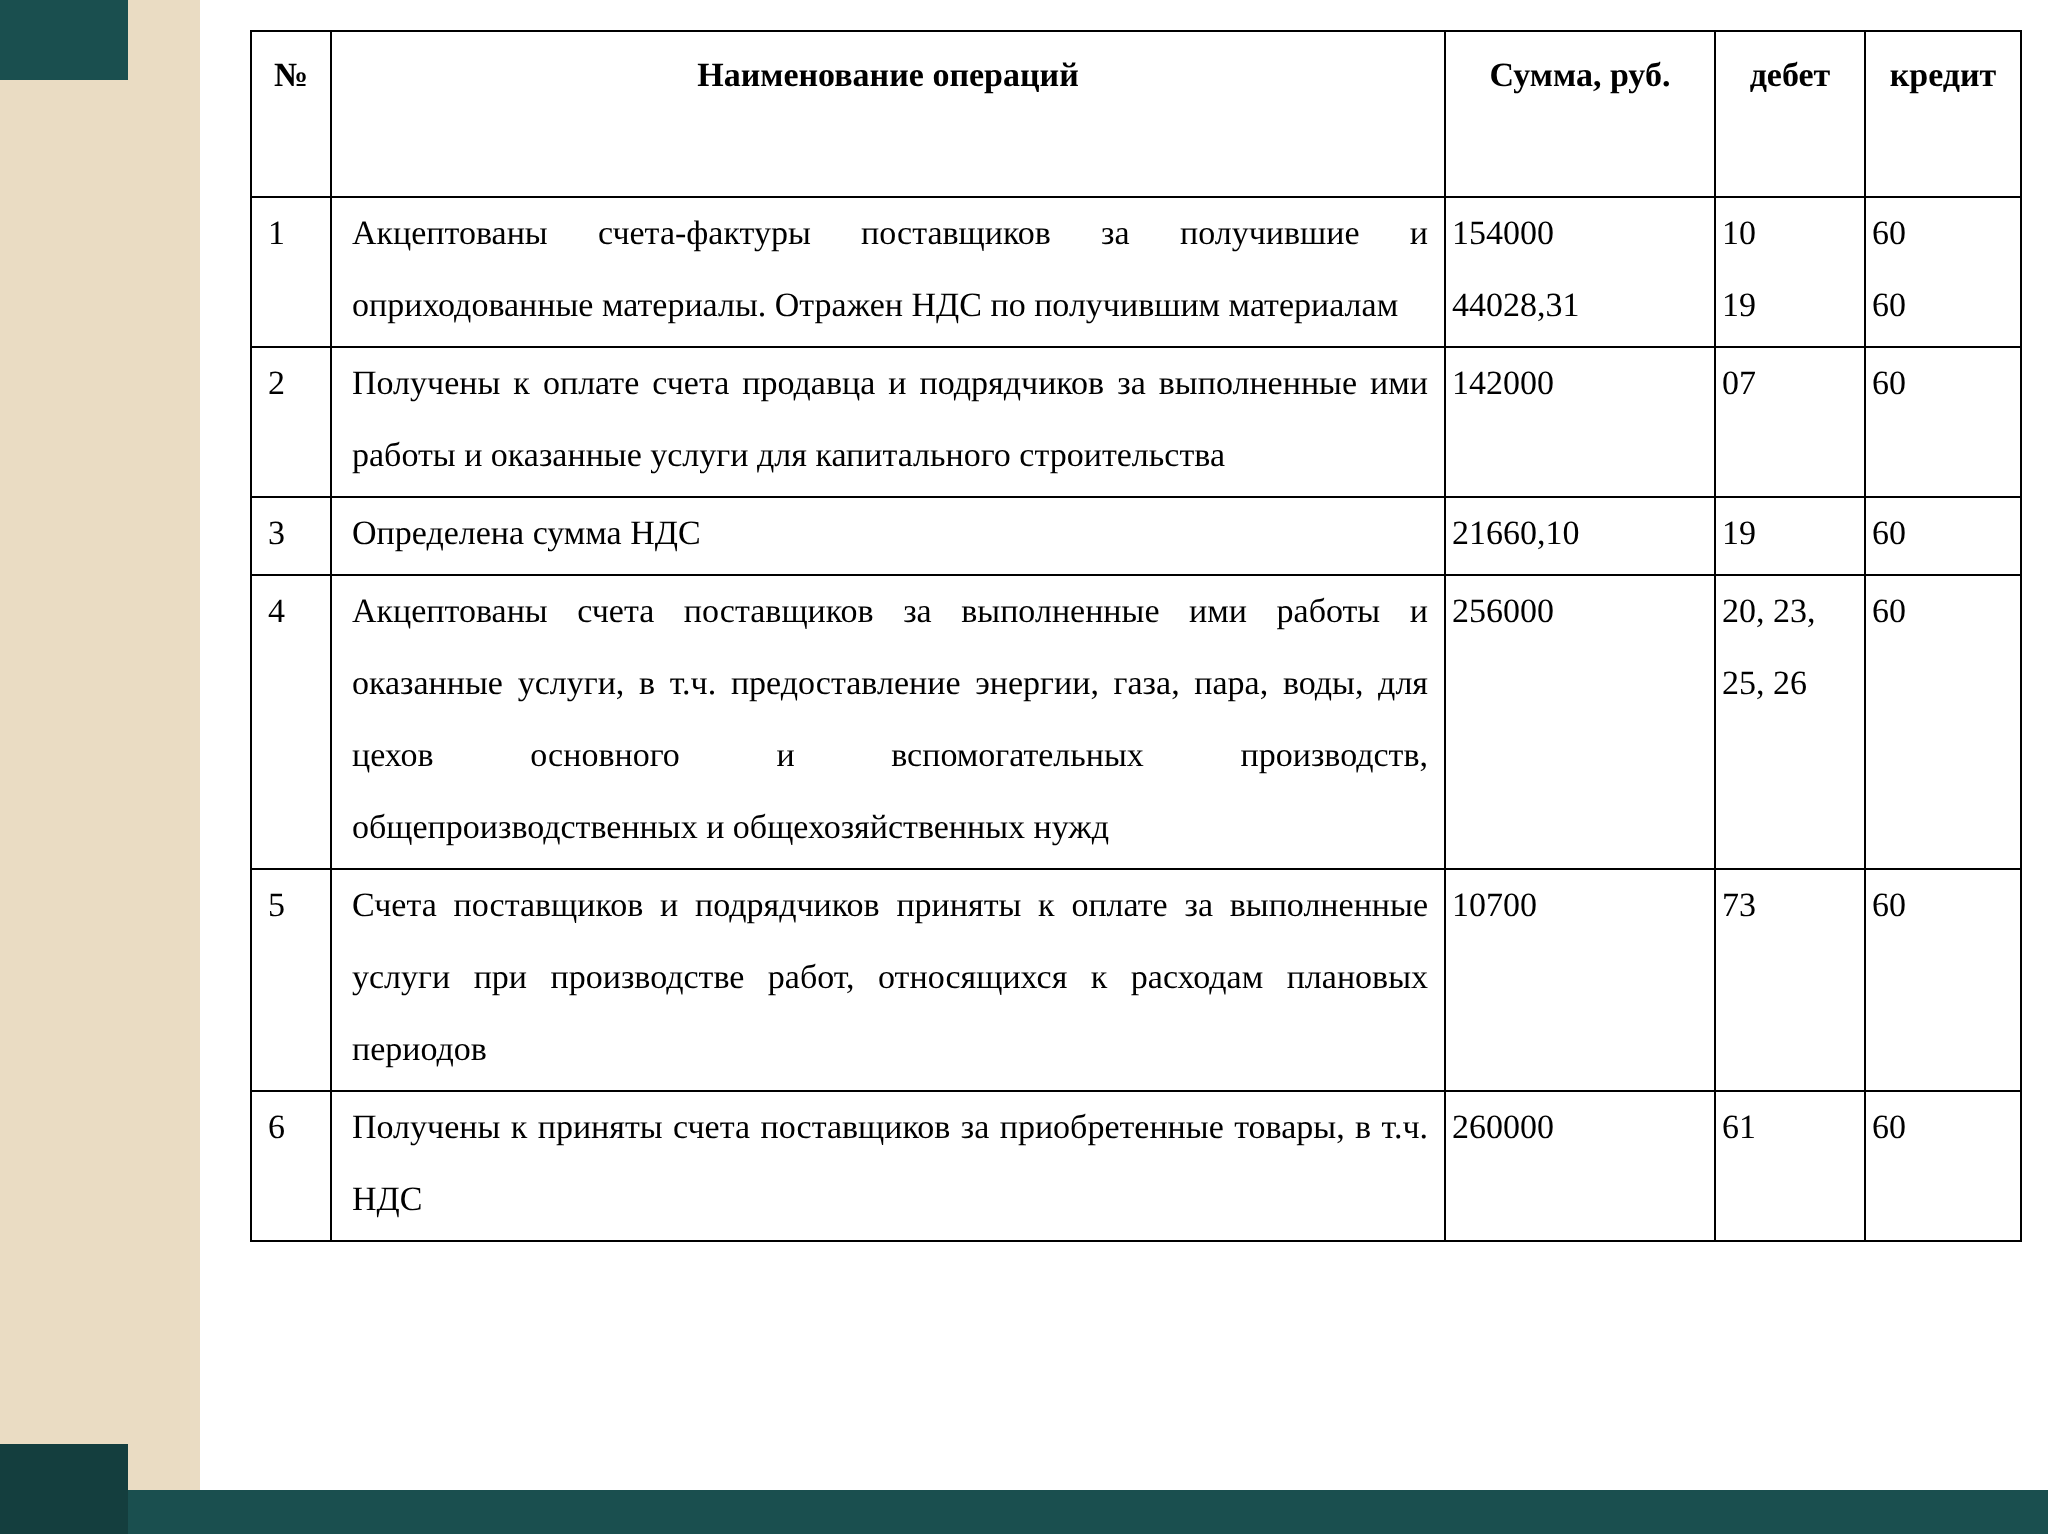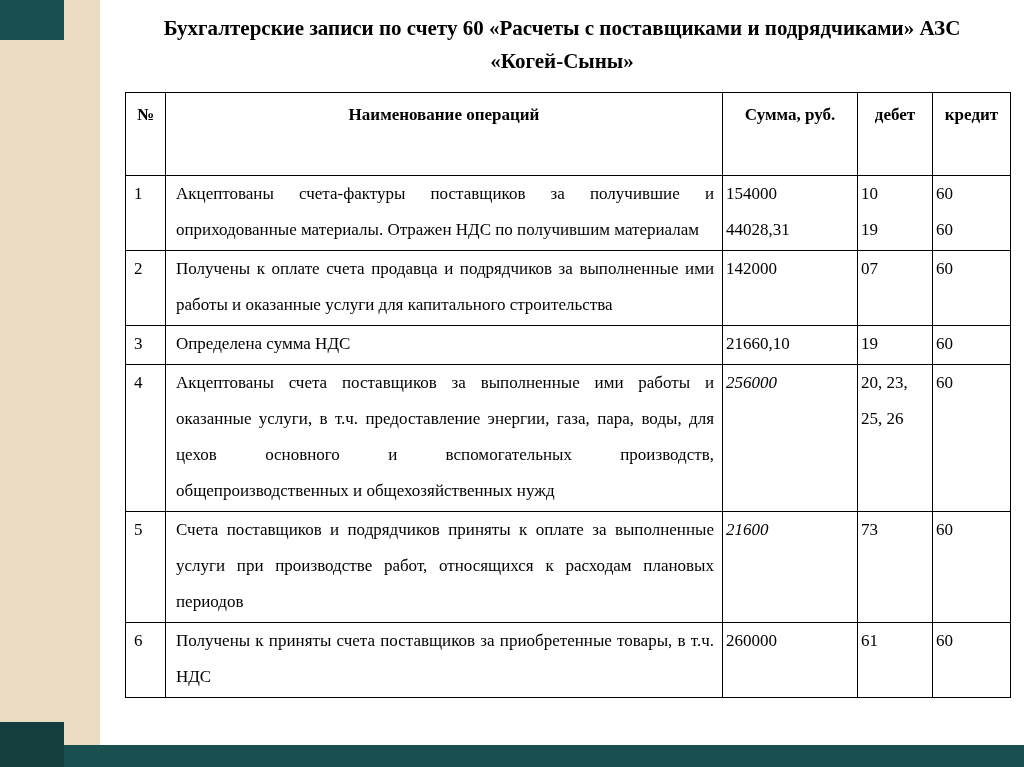--- a/index.html
+++ b/index.html
@@ -80,38 +80,36 @@
     padding: 0 8px 2px 10px;
     line-height: 36px;
   }
   td.c-val {
     text-align: left;
     padding: 0 3px;
     line-height: 36px;
   }
   td.v-mid {
     vertical-align: middle;
-    font-style: italic;
   }
   .col-num    { width: 40px; }
   .col-op     { width: 557px; }
   .col-sum    { width: 135px; }
   .col-debit  { width: 75px; }
   .col-credit { width: 78px; }
 </style>
 </head>
 <body>
 
 <div class="left-strip"></div>
 <div class="corner-top"></div>
 <div class="bottom-bar"></div>
 <div class="corner-bottom"></div>
 
 <div class="content">
-  <div class="slide-title">Бухгалтерские записи по счету 60 «Расчеты с поставщиками и подрядчиками» АЗС «Когей-Сыны»</div>
 
   <table class="acc">
     <colgroup>
       <col class="col-num">
       <col class="col-op">
       <col class="col-sum">
       <col class="col-debit">
       <col class="col-credit">
     </colgroup>
     <thead>
@@ -157,21 +155,21 @@
       <tr>
         <td class="c-num">4</td>
         <td class="c-op">Акцептованы счета поставщиков за выполненные ими работы и оказанные услуги, в т.ч. предоставление энергии, газа, пара, воды, для цехов основного и вспомогательных производств, общепроизводственных и общехозяйственных нужд</td>
         <td class="c-val v-mid">256000</td>
         <td class="c-val">20, 23, 25, 26</td>
         <td class="c-val">60</td>
       </tr>
       <tr>
         <td class="c-num">5</td>
         <td class="c-op">Счета поставщиков и подрядчиков приняты к оплате за выполненные услуги при производстве работ, относящихся к расходам плановых периодов</td>
-        <td class="c-val v-mid">21600</td>
+        <td class="c-val v-mid">10700</td>
         <td class="c-val">73</td>
         <td class="c-val">60</td>
       </tr>
       <tr>
         <td class="c-num">6</td>
         <td class="c-op">Получены к приняты счета поставщиков за приобретенные товары, в т.ч. НДС</td>
         <td class="c-val">260000</td>
         <td class="c-val">61</td>
         <td class="c-val">60</td>
       </tr>

